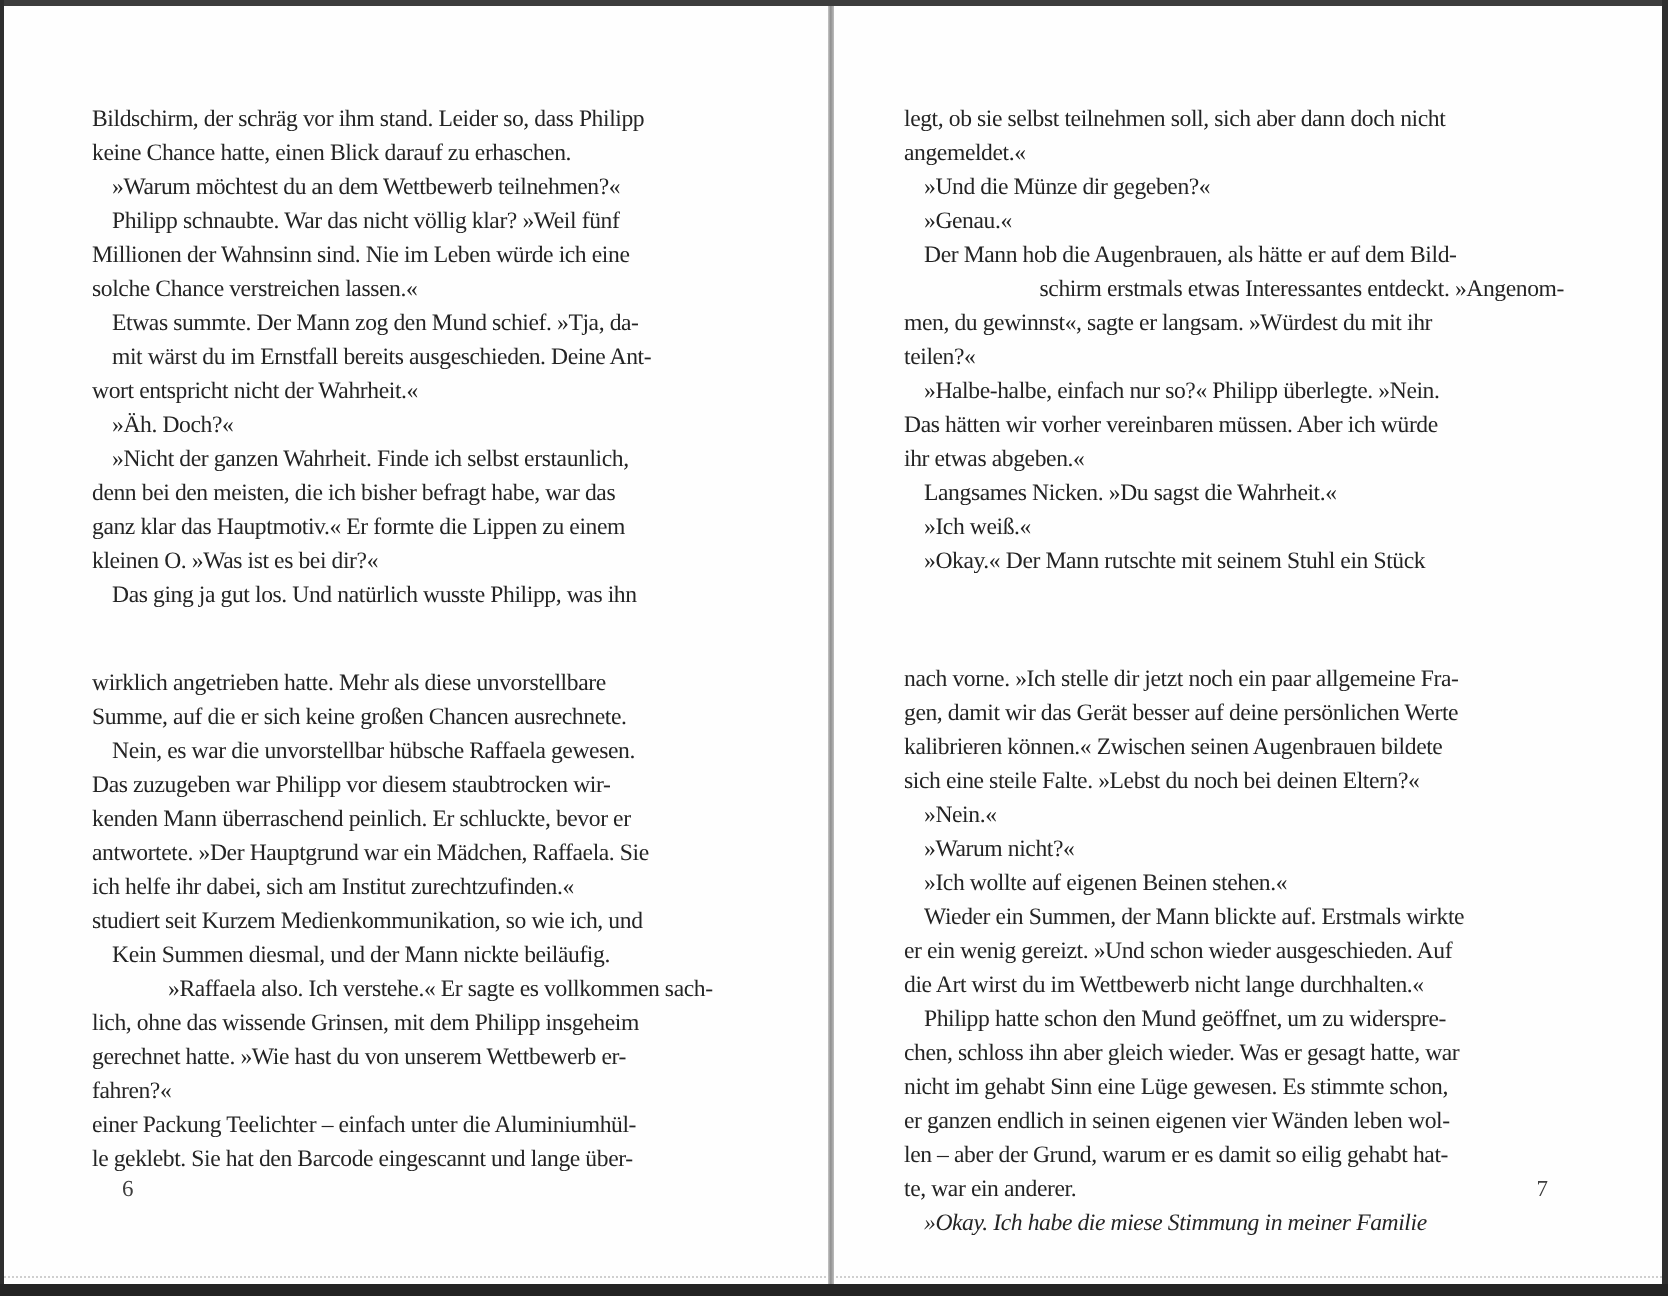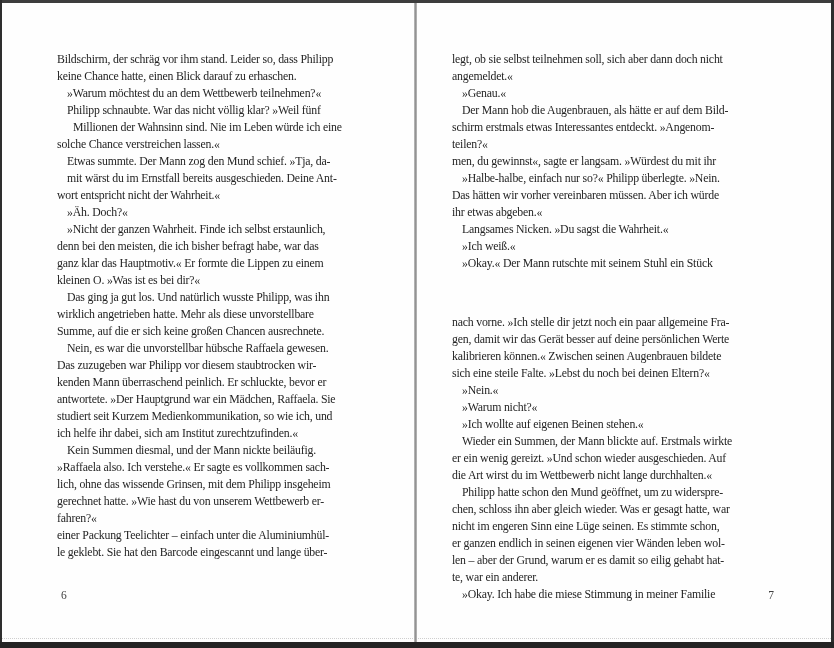--- a/index.html
+++ b/index.html
@@ -25,21 +25,21 @@
     position: absolute; left: 414px; top: 3px; width: 3px; height: 639px;
     background: linear-gradient(to right, #c6c6c6, var(--gutter-line, #8f8f8f) 45%, #bdbdbd);
   }
   
   .text-block {
     position: absolute; top: 51px;
     font-size: 11.8px; line-height: 17px;
     letter-spacing: -0.2px;
     color: var(--ink, #242424);
   }
-  .text-block-left  { left: 57px;  width: 319px; }
+  .text-block-left  { left: 46px;  width: 319px; }
   .text-block-right { left: 452px; width: 330px; }
   .line {
     white-space: nowrap;
     height: 17px;
     transform-origin: 0 50%;
   }
   .line.indent { text-indent: 10px; }
   
   .pagenum {
     position: absolute; top: 588px;
@@ -57,74 +57,75 @@
 <div class="edge edge-right"></div>
 <div class="hairline-bottom"></div>
 <div class="edge edge-bottom"></div>
 <div class="gutter"></div>
 
 <div class="text-block text-block-left" id="left-text">
     <div class="line" style="word-spacing: 0px;">Bildschirm, der schräg vor ihm stand. Leider so, dass Philipp</div>
     <div class="line endline">keine Chance hatte, einen Blick darauf zu erhaschen.</div>
     <div class="line indent endline">»Warum möchtest du an dem Wettbewerb teilnehmen?«</div>
     <div class="line indent" style="word-spacing: 0px;">Philipp schnaubte. War das nicht völlig klar? »Weil fünf</div>
-    <div class="line" style="word-spacing: 0px; margin-left: 16px;">Millionen der Wahnsinn sind. Nie im Leben würde ich eine</div>
+    <div class="line" style="word-spacing: 0px;">Millionen der Wahnsinn sind. Nie im Leben würde ich eine</div>
     <div class="line endline">solche Chance verstreichen lassen.«</div>
     <div class="line indent" style="word-spacing: 0px;">Etwas summte. Der Mann zog den Mund schief. »Tja, da-</div>
     <div class="line" style="word-spacing: 0px; margin-left: 10px;">mit wärst du im Ernstfall bereits ausgeschieden. Deine Ant-</div>
     <div class="line endline">wort entspricht nicht der Wahrheit.«</div>
     <div class="line indent endline">»Äh. Doch?«</div>
     <div class="line indent" style="word-spacing: 0px;">»Nicht der ganzen Wahrheit. Finde ich selbst erstaunlich,</div>
     <div class="line" style="word-spacing: 0px;">denn bei den meisten, die ich bisher befragt habe, war das</div>
     <div class="line" style="word-spacing: 0px;">ganz klar das Hauptmotiv.« Er formte die Lippen zu einem</div>
     <div class="line endline">kleinen O. »Was ist es bei dir?«</div>
     <div class="line indent" style="word-spacing: 0px;">Das ging ja gut los. Und natürlich wusste Philipp, was ihn</div>
-    <div class="line" style="word-spacing: 0px;">wirklich angetrieben hatte. Mehr als diese unvorstellbare</div>
+    <div class="line" style="word-spacing: 0px; margin-top: 27px;">wirklich angetrieben hatte. Mehr als diese unvorstellbare</div>
     <div class="line endline">Summe, auf die er sich keine großen Chancen ausrechnete.</div>
     <div class="line indent" style="word-spacing: 0px;">Nein, es war die unvorstellbar hübsche Raffaela gewesen.</div>
     <div class="line" style="word-spacing: 0px;">Das zuzugeben war Philipp vor diesem staubtrocken wir-</div>
     <div class="line" style="word-spacing: 0px;">kenden Mann überraschend peinlich. Er schluckte, bevor er</div>
     <div class="line" style="word-spacing: 0px;">antwortete. »Der Hauptgrund war ein Mädchen, Raffaela. Sie</div>
+    <div class="line endline">ich helfe ihr dabei, sich am Institut zurechtzufinden.«</div>
     <div class="line" style="word-spacing: 0px;">studiert seit Kurzem Medienkommunikation, so wie ich, und</div>
-    <div class="line endline">ich helfe ihr dabei, sich am Institut zurechtzufinden.«</div>
     <div class="line indent" style="word-spacing: 0px;">Kein Summen diesmal, und der Mann nickte beiläufig.</div>
-    <div class="line" style="word-spacing: 0px;">»Raffaela also. Ich verstehe.« Er sagte es vollkommen sach-</div>
+    <div class="line" style="word-spacing: 0px; margin-left: 38px;">»Raffaela also. Ich verstehe.« Er sagte es vollkommen sach-</div>
     <div class="line" style="word-spacing: 0px;">lich, ohne das wissende Grinsen, mit dem Philipp insgeheim</div>
     <div class="line" style="word-spacing: 0px;">gerechnet hatte. »Wie hast du von unserem Wettbewerb er-</div>
     <div class="line endline">fahren?«</div>
     <div class="line" style="word-spacing: 0px;">einer Packung Teelichter – einfach unter die Aluminiumhül-</div>
     <div class="line" style="word-spacing: 0px;">le geklebt. Sie hat den Barcode eingescannt und lange über-</div>
   </div>
 <div class="text-block text-block-right" id="right-text">
     <div class="line" style="word-spacing: 0px;">legt, ob sie selbst teilnehmen soll, sich aber dann doch nicht</div>
     <div class="line endline">angemeldet.«</div>
+    <div class="line indent endline">»Und die Münze dir gegeben?«</div>
     <div class="line indent endline">»Genau.«</div>
     <div class="line indent" style="word-spacing: 0px;">Der Mann hob die Augenbrauen, als hätte er auf dem Bild-</div>
-    <div class="line" style="word-spacing: 0px;">schirm erstmals etwas Interessantes entdeckt. »Angenom-</div>
+    <div class="line" style="word-spacing: 0px; text-align: right;">schirm erstmals etwas Interessantes entdeckt. »Angenom-</div>
+    <div class="line" style="word-spacing: 0px;">men, du gewinnst«, sagte er langsam. »Würdest du mit ihr</div>
     <div class="line endline">teilen?«</div>
-    <div class="line" style="word-spacing: 0px;">men, du gewinnst«, sagte er langsam. »Würdest du mit ihr</div>
     <div class="line indent" style="word-spacing: 0px;">»Halbe-halbe, einfach nur so?« Philipp überlegte. »Nein.</div>
     <div class="line" style="word-spacing: 0px;">Das hätten wir vorher vereinbaren müssen. Aber ich würde</div>
     <div class="line endline">ihr etwas abgeben.«</div>
     <div class="line indent endline">Langsames Nicken. »Du sagst die Wahrheit.«</div>
     <div class="line indent endline">»Ich weiß.«</div>
     <div class="line indent" style="word-spacing: 0px;">»Okay.« Der Mann rutschte mit seinem Stuhl ein Stück</div>
     <div class="line" style="word-spacing: 0px; margin-top: 42px;">nach vorne. »Ich stelle dir jetzt noch ein paar allgemeine Fra-</div>
     <div class="line" style="word-spacing: 0px;">gen, damit wir das Gerät besser auf deine persönlichen Werte</div>
     <div class="line" style="word-spacing: 0px;">kalibrieren können.« Zwischen seinen Augenbrauen bildete</div>
     <div class="line endline">sich eine steile Falte. »Lebst du noch bei deinen Eltern?«</div>
     <div class="line indent endline">»Nein.«</div>
     <div class="line indent endline">»Warum nicht?«</div>
     <div class="line indent endline">»Ich wollte auf eigenen Beinen stehen.«</div>
     <div class="line indent" style="word-spacing: 0px;">Wieder ein Summen, der Mann blickte auf. Erstmals wirkte</div>
     <div class="line" style="word-spacing: 0px;">er ein wenig gereizt. »Und schon wieder ausgeschieden. Auf</div>
     <div class="line endline">die Art wirst du im Wettbewerb nicht lange durchhalten.«</div>
     <div class="line indent" style="word-spacing: 0px;">Philipp hatte schon den Mund geöffnet, um zu widerspre-</div>
     <div class="line" style="word-spacing: 0px;">chen, schloss ihn aber gleich wieder. Was er gesagt hatte, war</div>
-    <div class="line" style="word-spacing: 0px;">nicht im engeren Sinn eine Lüge seinen. Es stimmte schon,</div>
+    <div class="line" style="word-spacing: 0px;">nicht im gehabt Sinn eine Lüge gewesen. Es stimmte schon,</div>
     <div class="line" style="word-spacing: 0px;">er ganzen endlich in seinen eigenen vier Wänden leben wol-</div>
     <div class="line" style="word-spacing: 0px;">len – aber der Grund, warum er es damit so eilig gehabt hat-</div>
     <div class="line endline">te, war ein anderer.</div>
-    <div class="line indent" style="word-spacing: 0px;">»Okay. Ich habe die miese Stimmung in meiner Familie</div>
+    <div class="line indent" style="word-spacing: 0px; font-style: italic;">»Okay. Ich habe die miese Stimmung in meiner Familie</div>
   </div>
 
 <div class="pagenum pagenum-left">6</div>
 <div class="pagenum pagenum-right">7</div>
 
 </body></html>

